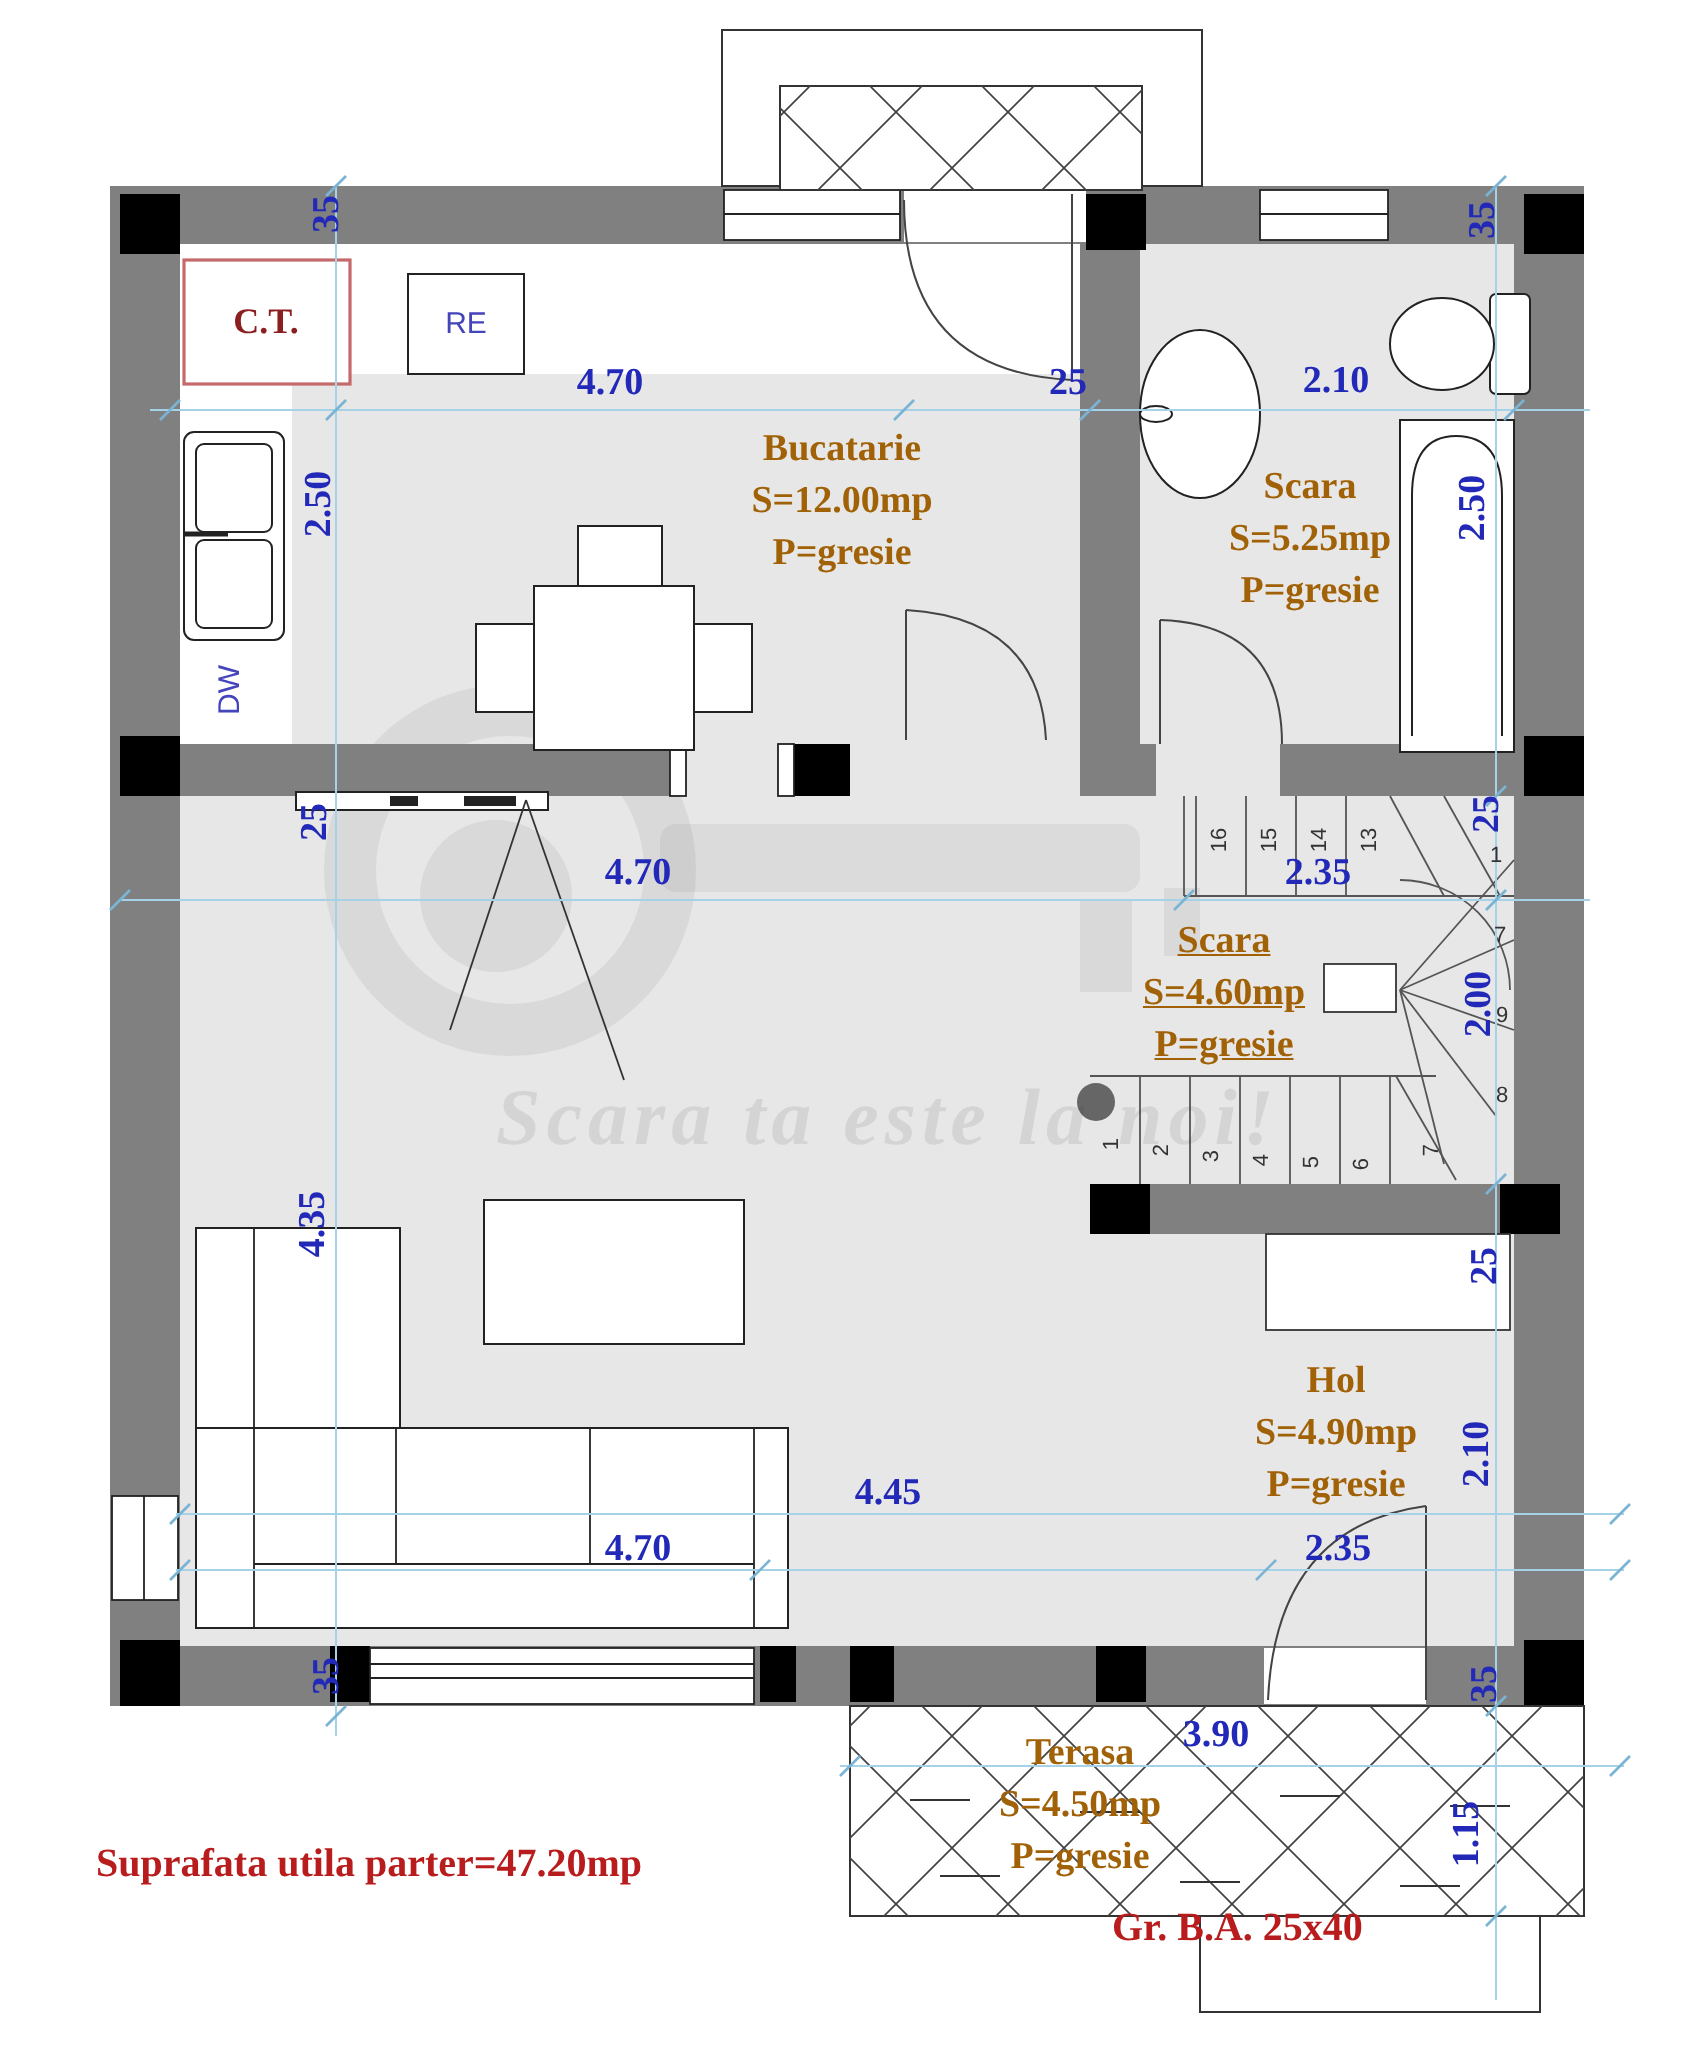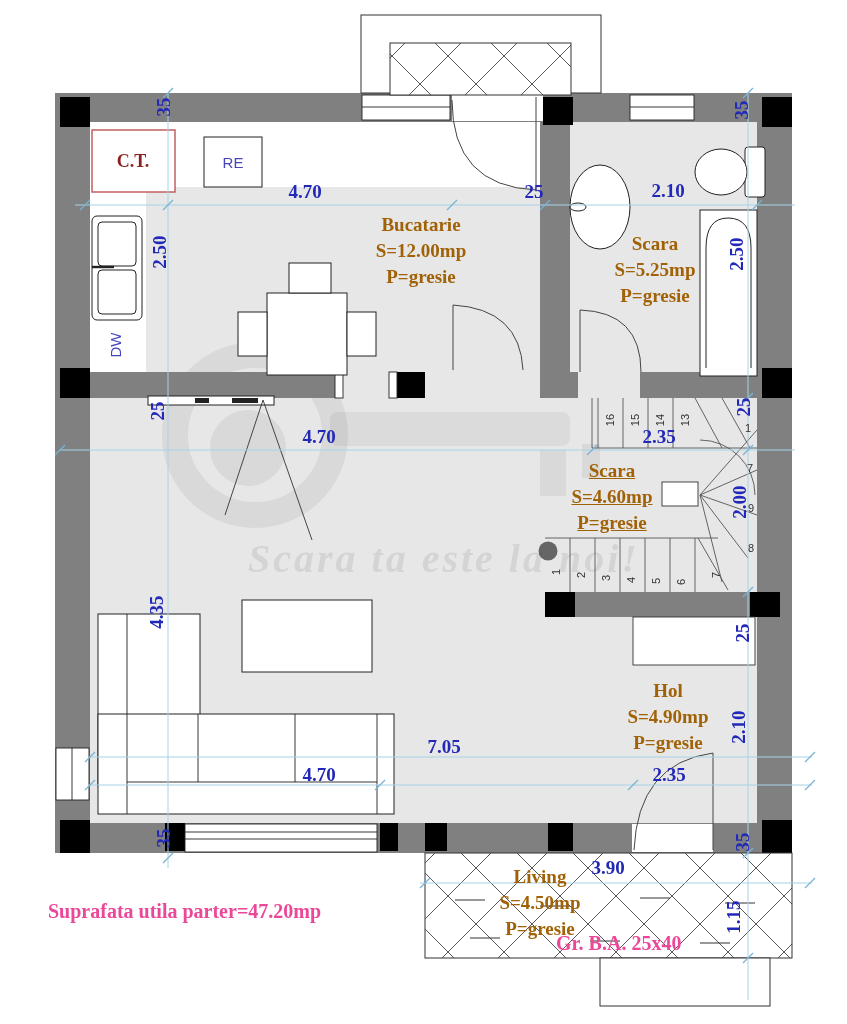--- a/index.html
+++ b/index.html
@@ -4,21 +4,21 @@
 <style>
   html,body{margin:0;padding:0;background:#fff;}
   #plan{position:relative;width:847px;height:1024px;background:#fff;overflow:hidden;
         font-family:"Liberation Sans",sans-serif;}
   #plan svg{position:absolute;left:0;top:0;}
   .dim{position:absolute;font:bold 19px "Liberation Serif",serif;color:#2228b8;
        transform:translate(-50%,-50%);white-space:nowrap;z-index:30;}
   .dim.v{transform:translate(-50%,-50%) rotate(-90deg);}
   .room-label{position:absolute;transform:translateX(-50%);text-align:center;
        font:bold 19px/26px "Liberation Serif",serif;color:#a16207;white-space:nowrap;z-index:25;}
-  .annot{position:absolute;font:bold 20px "Liberation Serif",serif;color:#ec4899;white-space:nowrap;z-index:25;}
+  .annot{position:absolute;font:bold 20px "Liberation Serif",serif;color:#b91c1c;white-space:nowrap;z-index:25;margin-top:21px;}
   .equip{position:absolute;transform:translate(-50%,-50%);z-index:26;white-space:nowrap;}
   .equip.ct{font:bold 18px "Liberation Serif",serif;color:#8b1f1f;}
   .equip.re,.equip.dw{font:15px "Liberation Sans",sans-serif;color:#4444bb;}
   .equip.dw{transform:translate(-50%,-50%) rotate(-90deg);}
   .stair-num{position:absolute;font:11px "Liberation Sans",sans-serif;color:#333;
        transform:translate(-50%,-50%);z-index:24;}
   .stair-num.v{transform:translate(-50%,-50%) rotate(-90deg);}
   .wm-brand{position:absolute;left:318px;top:452px;font:bold 62px "Liberation Sans",sans-serif;
        letter-spacing:7px;color:rgba(50,50,50,0.08);z-index:5;white-space:nowrap;}
   .wm-tag{position:absolute;left:248px;top:535px;font:italic bold 40px "Liberation Serif",serif;
@@ -249,21 +249,21 @@
     <div>Scara</div>
     <div>S=4.60mp</div>
     <div>P=gresie</div>
   </div>
   <div class="room-label" style="left:638px;top:678px;margin-left:30px;">
     <div>Hol</div>
     <div>S=4.90mp</div>
     <div>P=gresie</div>
   </div>
   <div class="room-label" style="left:540px;top:864px;">
-    <div>Living</div>
+    <div>Terasa</div>
     <div>S=4.50mp</div>
     <div>P=gresie</div>
   </div>
 
   <div class="annot" style="left:556px;top:932px;">Gr. B.A. 25x40</div>
   <div class="annot" style="left:48px;top:900px;">Suprafata utila parter=47.20mp</div>
 
   <div class="equip ct" style="left:133px;top:161px;">C.T.</div>
   <div class="equip re" style="left:233px;top:162px;">RE</div>
   <div class="equip dw" style="left:115px;top:345px;">DW</div>
@@ -279,21 +279,21 @@
   <div class="dim v" style="left:742px;top:110px;">35</div>
   <div class="dim v" style="left:737px;top:254px;">2.50</div>
   <div class="dim v" style="left:744px;top:407px;">25</div>
   <div class="dim v" style="left:740px;top:502px;">2.00</div>
   <div class="dim v" style="left:743px;top:633px;">25</div>
   <div class="dim v" style="left:739px;top:727px;">2.10</div>
   <div class="dim v" style="left:743px;top:842px;">35</div>
   <div class="dim v" style="left:734px;top:917px;">1.15</div>
   <div class="dim" style="left:319px;top:437px;">4.70</div>
   <div class="dim" style="left:659px;top:437px;">2.35</div>
-  <div class="dim" style="left:444px;top:747px;">7.05</div>
+  <div class="dim" style="left:444px;top:747px;">4.45</div>
   <div class="dim" style="left:319px;top:775px;">4.70</div>
   <div class="dim" style="left:669px;top:775px;">2.35</div>
   <div class="dim" style="left:608px;top:868px;">3.90</div>
 
   <div class="stair-num v" style="left:610px;top:420px;">16</div>
   <div class="stair-num v" style="left:635px;top:420px;">15</div>
   <div class="stair-num v" style="left:660px;top:420px;">14</div>
   <div class="stair-num v" style="left:685px;top:420px;">13</div>
   <div class="stair-num" style="left:748px;top:428px;">1</div>
   <div class="stair-num" style="left:750px;top:468px;">7</div>

